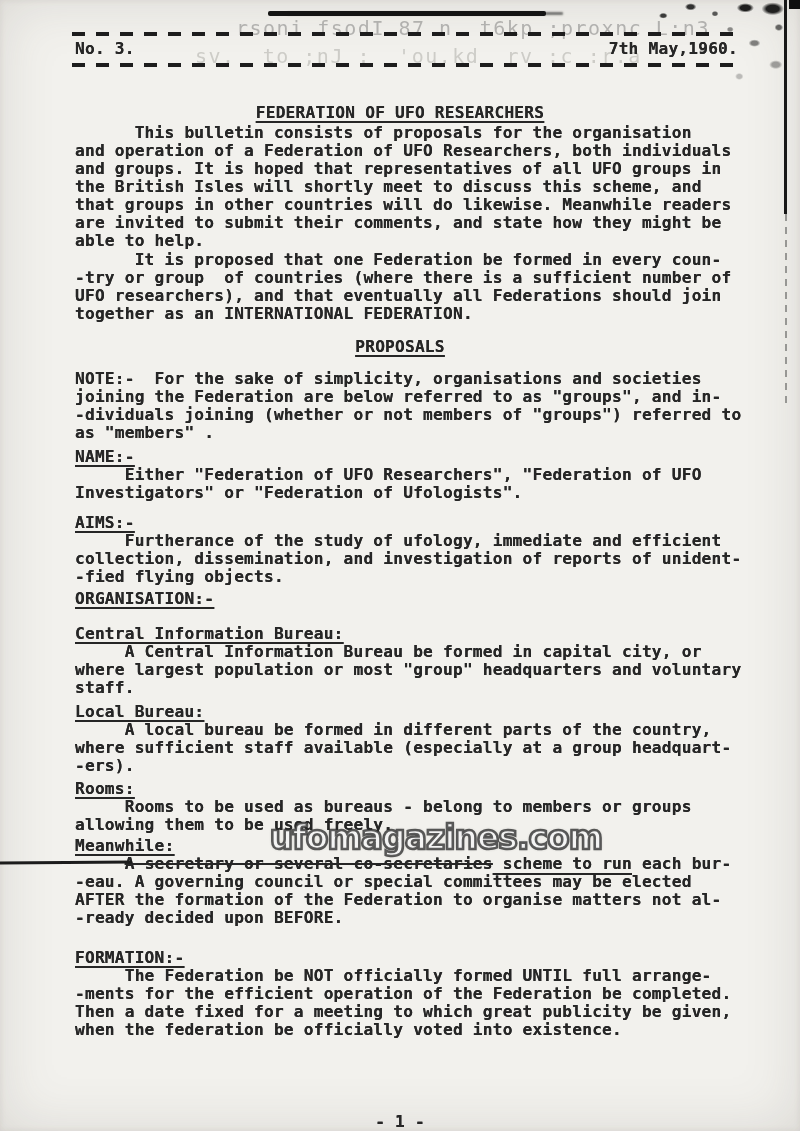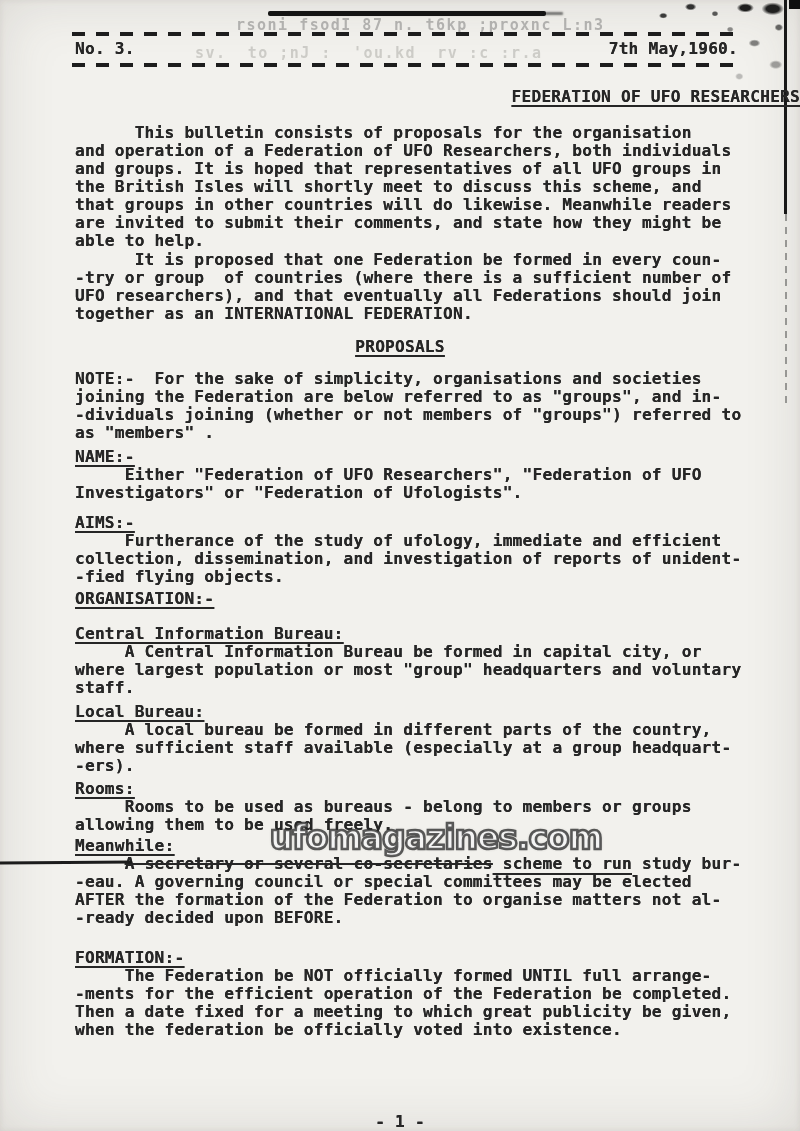--- a/index.html
+++ b/index.html
@@ -29,23 +29,23 @@
   .headrow{right:62px;display:flex;justify-content:space-between;}
   .dashrule{
     position:absolute;left:72px;width:666px;height:4px;
     background:repeating-linear-gradient(90deg,#1d1d1d 0 13px,transparent 13px 24px);
   }
   #top-bar{
     position:absolute;left:268px;top:11px;width:278px;height:5px;
     background:#141414;border-radius:2px;box-shadow:18px 0 2px -1px rgba(20,20,20,0.55);
   }
   .ghost{
-    position:absolute;white-space:pre;font-weight:700;
+    position:absolute;white-space:pre;font-weight:400;
     color:rgba(95,95,95,0.42);filter:blur(0.7px);
-    font-size:15px;letter-spacing:1.5px;
+    font-size:20px;letter-spacing:1.5px;
   }
   #ghost-mid{color:rgba(120,118,112,0.30);}
   #corner-square{position:absolute;left:789px;top:0;width:11px;height:9px;background:#0f0f0f;}
   #edge-line-solid{position:absolute;left:784px;top:0;width:3px;height:214px;background:#181818;}
   #edge-line-faint{
     position:absolute;left:785px;top:214px;width:2px;height:195px;
     background:repeating-linear-gradient(180deg,rgba(50,50,50,0.45) 0 7px,transparent 7px 13px);
   }
   #corner-smudge{
     position:absolute;left:642px;top:0;width:152px;height:98px;
@@ -88,21 +88,21 @@
   <div id="edge-line-solid"></div>
   <div id="edge-line-faint"></div>
 
   <div class="ghost" style="left:236px;top:16px;">rsoni fsodI 87 n. t6kp ;proxnc L:n3</div>
   <div class="ghost" id="ghost-mid" style="left:195px;top:44px;">sv.  to ;nJ :  'ou.kd  rv :c :r.a</div>
 
   <div class="dashrule" style="top:32px;"></div>
   <div class="tline headrow" style="top:40px;text-align:right;"><span>No. 3.</span><span>7th May,1960.</span></div>
   <div class="dashrule" style="top:63px;"></div>
 
-  <div class="tline center" style="top:88px;text-align:right;"><span class="u">FEDERATION OF UFO RESEARCHERS</span></div>
+  <div class="tline center" style="top:104px;"><span class="u">FEDERATION OF UFO RESEARCHERS</span></div>
 
   <div class="tline" style="top:124px;">      This bulletin consists of proposals for the organisation
 and operation of a Federation of UFO Researchers, both individuals
 and groups. It is hoped that representatives of all UFO groups in
 the British Isles will shortly meet to discuss this scheme, and
 that groups in other countries will do likewise. Meanwhile readers
 are invited to submit their comments, and state how they might be
 able to help.</div>
   <div class="tline" style="top:251px;">      It is proposed that one Federation be formed in every coun-
 -try or group  of countries (where there is a sufficient number of
@@ -134,21 +134,21 @@
   <div class="tline" style="top:703px;"><span class="u">Local Bureau:</span></div>
   <div class="tline" style="top:721px;">     A local bureau be formed in different parts of the country,
 where sufficient staff available (especially at a group headquart-
 -ers).</div>
 
   <div class="tline" style="top:780px;"><span class="u">Rooms:</span></div>
   <div class="tline" style="top:798px;">     Rooms to be used as bureaus - belong to members or groups
 allowing them to be used freely.</div>
 
   <div class="tline" style="top:837px;"><span class="u">Meanwhile:</span></div>
-  <div class="tline" style="top:855px;"><span>     </span><span class="strike">A secretary or several co-secretaries</span><span class="u2"> scheme to run</span><span> study bur-</span>
+  <div class="tline" style="top:855px;"><span>     </span><span class="strike">A secretary or several co-secretaries</span><span class="u2"> scheme to run</span><span> each bur-</span>
 <span>-eau. A governing council or special committees may be elected
 AFTER the formation of the Federation to organise matters not al-
 -ready decided upon BEFORE.</span></div>
   <div id="strike-margin" class="overlay"></div>
 
   <div class="tline" style="top:949px;"><span class="u">FORMATION:-</span></div>
   <div class="tline" style="top:967px;">     The Federation be NOT officially formed UNTIL full arrange-
 -ments for the efficient operation of the Federation be completed.
 Then a date fixed for a meeting to which great publicity be given,
 when the federation be officially voted into existence.</div>

